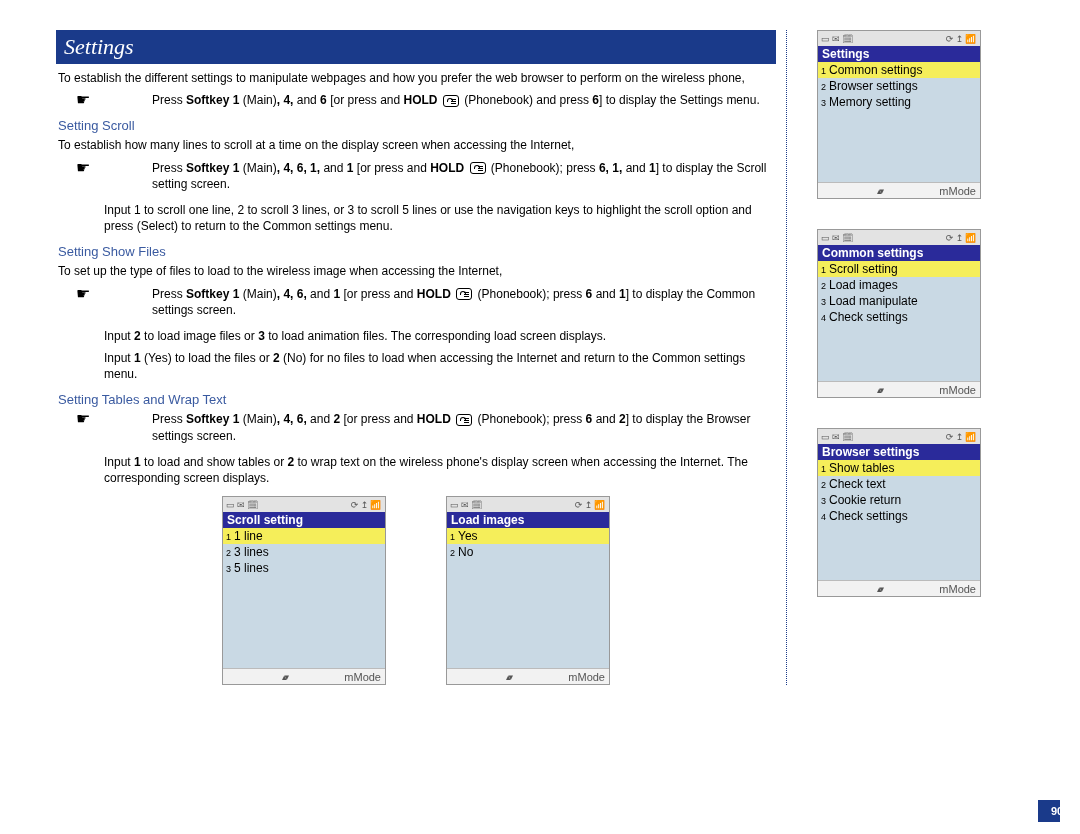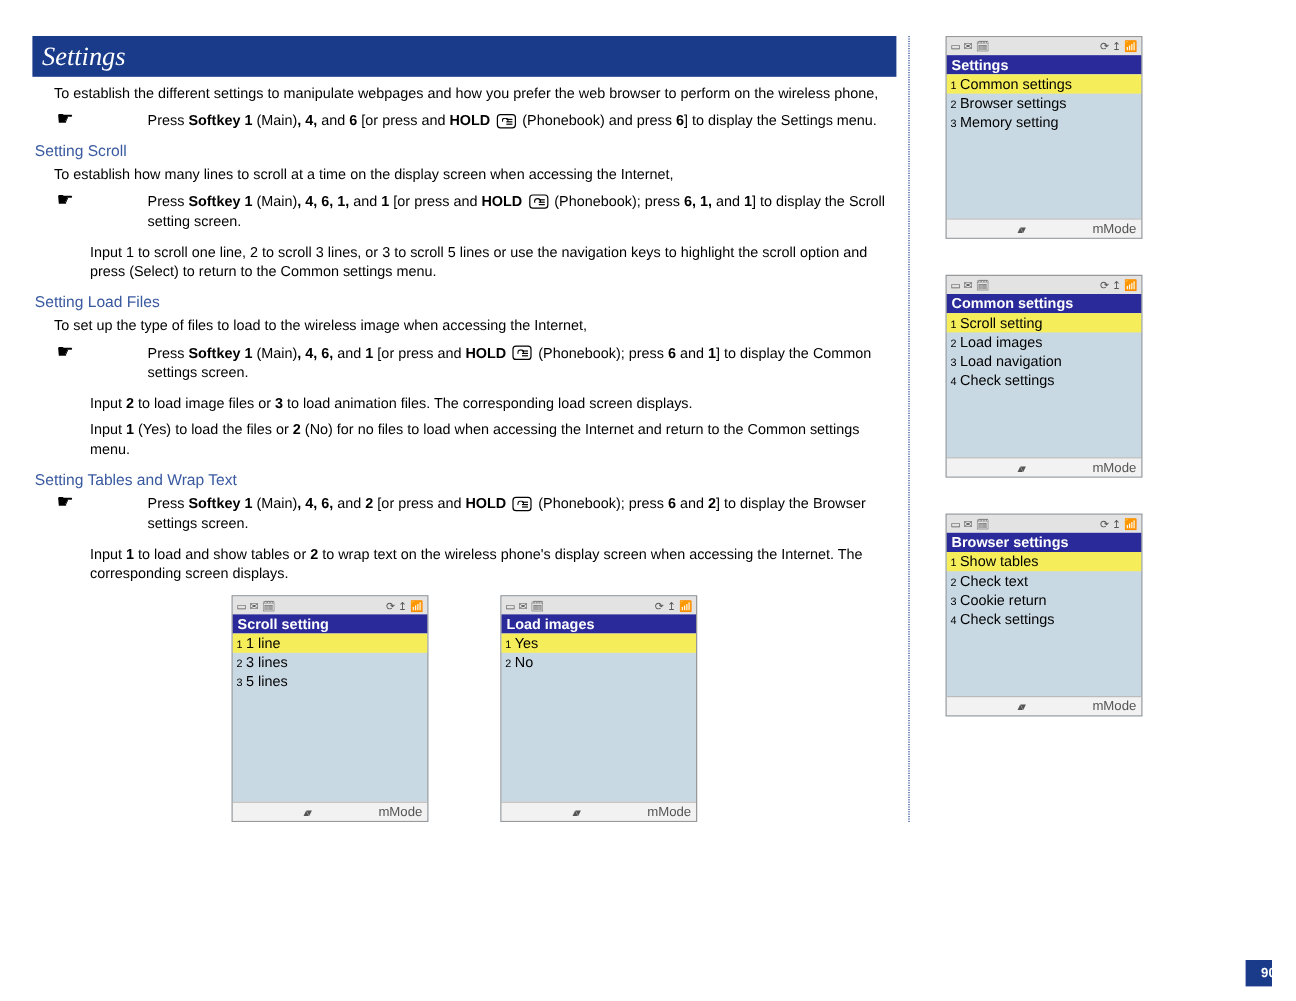--- a/index.html
+++ b/index.html
@@ -9,21 +9,21 @@
     font-family: Arial, Helvetica, sans-serif;
     font-size: 12px;
     color: #000;
     width: 1080px;
     height: 834px;
     position: relative;
     background: #fff;
   }
   .page {
     display: flex;
-    padding: 30px 20px 10px 27px;
+    padding: 30px 20px 10px 56px;
   }
   .main-col {
     width: 730px;
     padding-right: 10px;
   }
   .right-col {
     border-left: 1px dotted #1a3a8a;
     padding-left: 30px;
     display: flex;
     flex-direction: column;
@@ -31,21 +31,21 @@
   }
   .header-bar {
     background: #1a3a8a;
     color: #fff;
     font-family: Georgia, serif;
     font-style: italic;
     font-size: 22px;
     padding: 4px 8px;
     margin-bottom: 6px;
   }
-  .intro { margin: 0 0 6px 18px; line-height: 1.35; }
+  .intro { margin: 0 0 6px 2px; line-height: 1.35; }
   .bullet-row {
     display: flex;
     margin: 2px 0 10px 20px;
     line-height: 1.35;
   }
   .bullet-icon {
     width: 28px;
     flex: 0 0 28px;
     font-size: 16px;
     line-height: 1;
@@ -178,21 +178,21 @@
     <div class="subhead">Setting Scroll</div>
     <p class="intro">To establish how many lines to scroll at a time on the display screen when accessing the Internet,</p>
     <div class="bullet-row">
       <div class="bullet-icon">☛</div>
       <div class="bullet-body">
         <span>Press </span><b>Softkey 1</b><span> (Main)</span><b>, 4, 6, 1,</b><span> and </span><b>1</b><span> [or press and </span><b>HOLD</b> <span class="phonebook-icon"></span><span> (Phonebook); press </span><b>6, 1,</b><span> and </span><b>1</b><span>] to display the Scroll setting screen.</span>
       </div>
     </div>
     <p class="cont">Input 1 to scroll one line, 2 to scroll 3 lines, or 3 to scroll 5 lines or use the navigation keys to highlight the scroll option and press  (Select) to return to the Common settings menu.</p>
 
-    <div class="subhead">Setting Load Files</div>
+    <div class="subhead">Setting Show Files</div>
     <p class="intro">To set up the type of files to load to the wireless image when accessing the Internet,</p>
     <div class="bullet-row">
       <div class="bullet-icon">☛</div>
       <div class="bullet-body">
         <span>Press </span><b>Softkey 1</b><span> (Main)</span><b>, 4, 6,</b><span> and </span><b>1</b><span> [or press and </span><b>HOLD</b> <span class="phonebook-icon"></span><span> (Phonebook); press </span><b>6</b><span> and </span><b>1</b><span>] to display the Common settings screen.</span>
       </div>
     </div>
     <p class="cont">
       <span>Input </span><b>2</b><span> to load image files or </span><b>3</b><span> to load animation files. The corresponding load screen displays.</span>
     </p>
@@ -297,21 +297,21 @@
           <div class="phone-item selected">
             <span class="num">1</span>
             <span>Scroll setting</span>
           </div>
           <div class="phone-item">
             <span class="num">2</span>
             <span>Load images</span>
           </div>
           <div class="phone-item">
             <span class="num">3</span>
-            <span>Load navigation</span>
+            <span>Load manipulate</span>
           </div>
           <div class="phone-item">
             <span class="num">4</span>
             <span>Check settings</span>
           </div>
         </div>
         <div class="phone-soft">
           <span class="arrows">▴▾</span>
           <span>mMode</span>
         </div>

